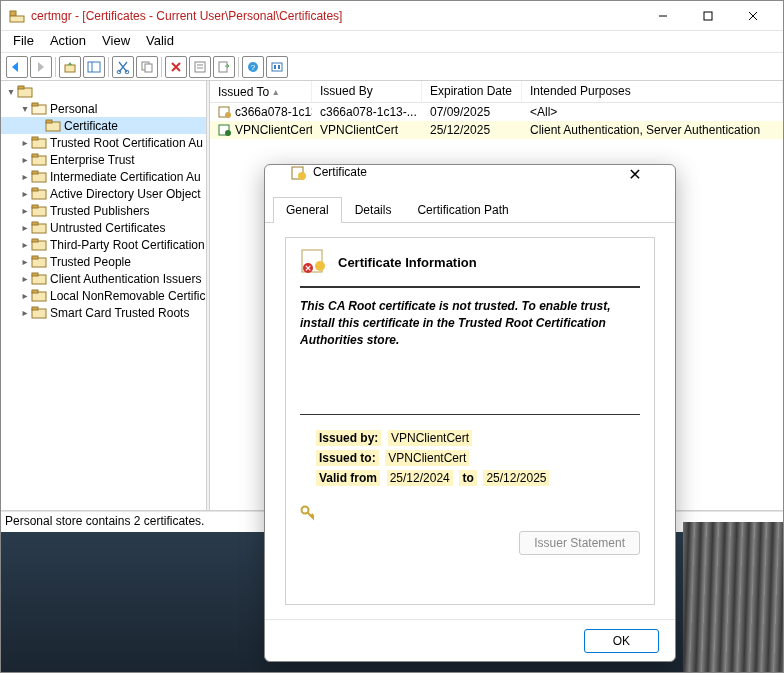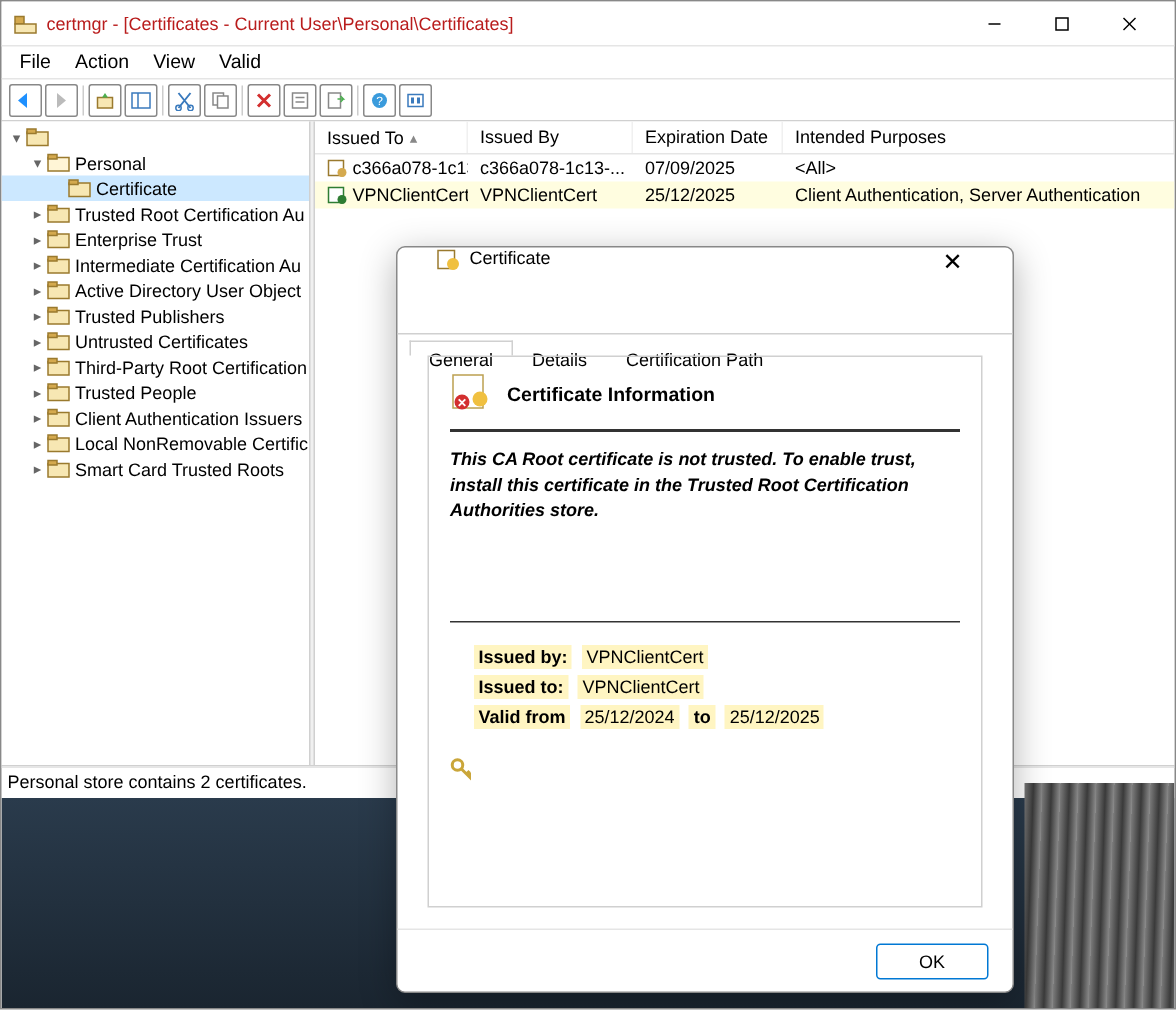--- a/index.html
+++ b/index.html
@@ -46,21 +46,21 @@
 .desktop { position: absolute; bottom: 0; left: 0; right: 0; height: 140px; background: linear-gradient(#2a3b4c, #1a2530); z-index: -1; }
 .desktop .strip { position: absolute; right: 0; top: -10px; width: 100px; height: 150px; background: repeating-linear-gradient(92deg, #7a7a7a 0, #3a3a3a 6px, #8a8a8a 12px); }
 
 
 .dialog { position: absolute; left: 263px; top: 163px; width: 412px; height: 498px; background: #fff; border: 1px solid #888; box-shadow: 0 6px 24px rgba(0,0,0,0.3); border-radius: 6px; display: flex; flex-direction: column; }
 .dialog .dtitle { height: 32px; display: flex; align-items: flex-start; padding: 0 26px; }
 .dialog .dtitle svg { margin-right: 6px; }
 .dialog .dtitle .t { font-size: 12px; flex: 1; }
 .dialog .dtitle .x { font-size: 16px; font-weight: 400; width: 28px; text-align: center; }
 .dialog .tabs { height: 26px; display: flex; padding: 0 8px; border-bottom: 1px solid #d0d0d0; font-size: 12px; }
-.dialog .tabs div { padding: 5px 12px 4px; border: 1px solid transparent; border-bottom: none; margin-top: 30px; }
+.dialog .tabs div { padding: 5px 12px 4px; border: 1px solid transparent; border-bottom: none; }
 .dialog .tabs div.active { border-color: #d0d0d0; background: #fff; margin-bottom: -1px; }
 .dialog .body { flex: 1; padding: 14px 20px; display: flex; flex-direction: column; }
 .dialog .inner { flex: 1; border: 1px solid #d0d0d0; padding: 10px 14px; font-size: 12px; display: flex; flex-direction: column; }
 .dialog .certinfo { display: flex; align-items: center; gap: 8px; font-weight: 700; font-size: 13px; margin-bottom: 6px; }
 .dialog hr { border: none; border-top: 2px solid #333; margin: 4px 0 10px; }
 .dialog .notrust { font-weight: 700; font-size: 12px; line-height: 1.4; font-style: italic; }
 .dialog hr.thin { border-top: 1px solid #333; margin: 66px 0 10px; }
 .dialog .field { margin: 6px 0; }
 .dialog .field .lbl { font-weight: 700; background: #fff5c2; padding: 1px 3px; }
 .dialog .field .val { background: #fff5c2; padding: 1px 3px; }
@@ -389,18 +389,19 @@
           <span class="lbl">to</span>&nbsp;
           <span class="val">25/12/2025</span>
         </div>
       </div>
       <div class="keyinfo">
         <svg width="16" height="16">
             <circle cx="5" cy="5" r="3.5" fill="none" stroke="#caa63a" stroke-width="2"></circle>
             <path d="M7 7 L13 13 L13 10 M11 11 L13 9" stroke="#caa63a" stroke-width="2" fill="none"></path>
           </svg>
       </div>
+      <button class="issuerbtn" disabled="">Issuer Statement</button>
     </div>
   </div>
   <div class="footer">
     <button>OK</button>
   </div>
 </div>
 
 </body></html>

